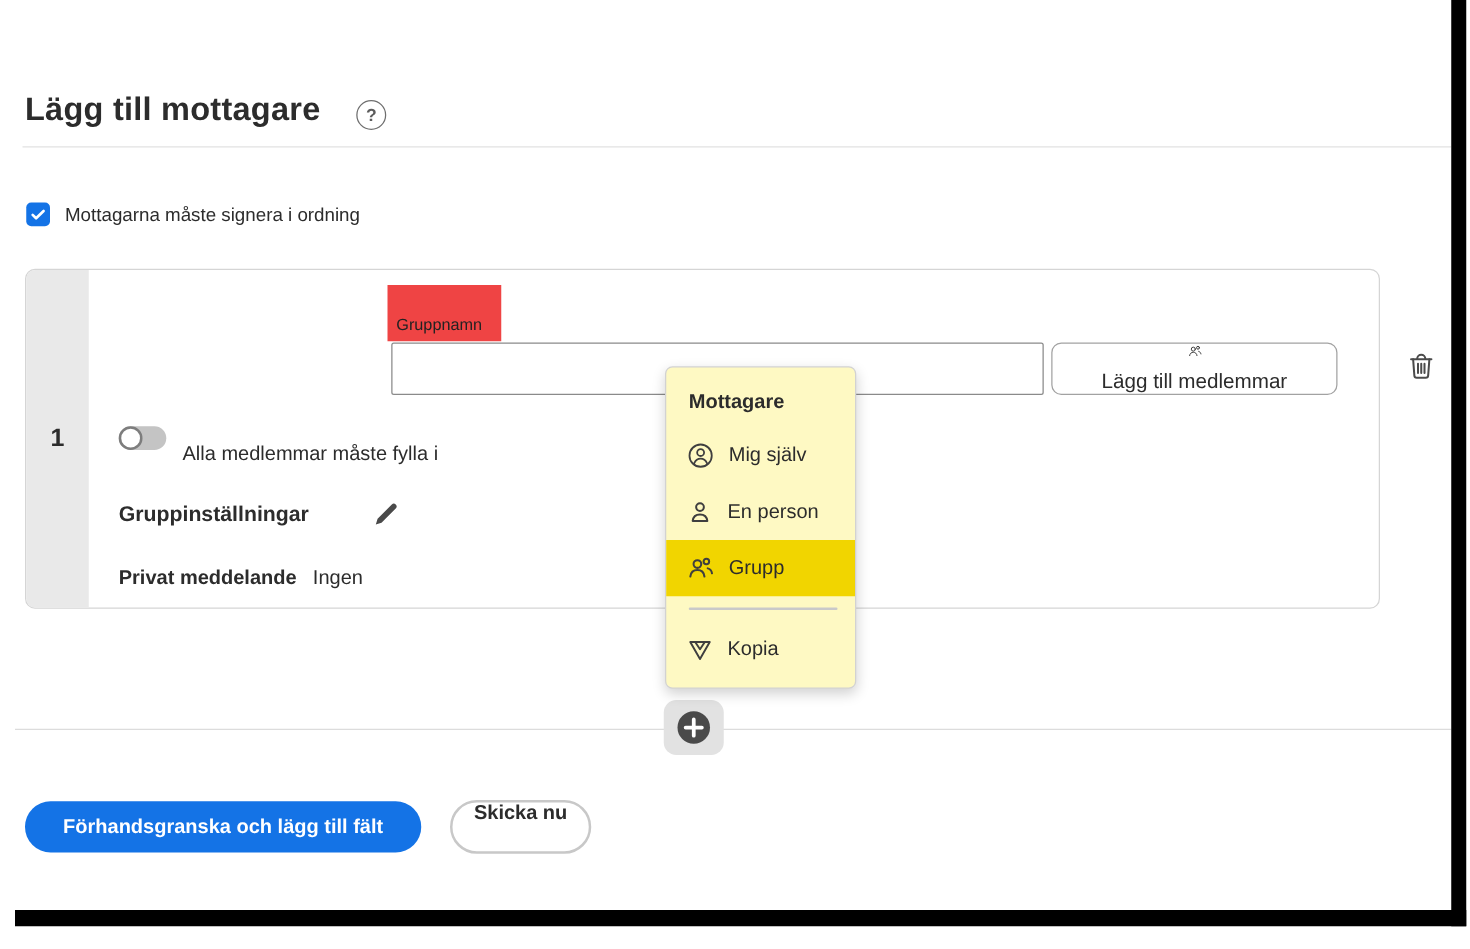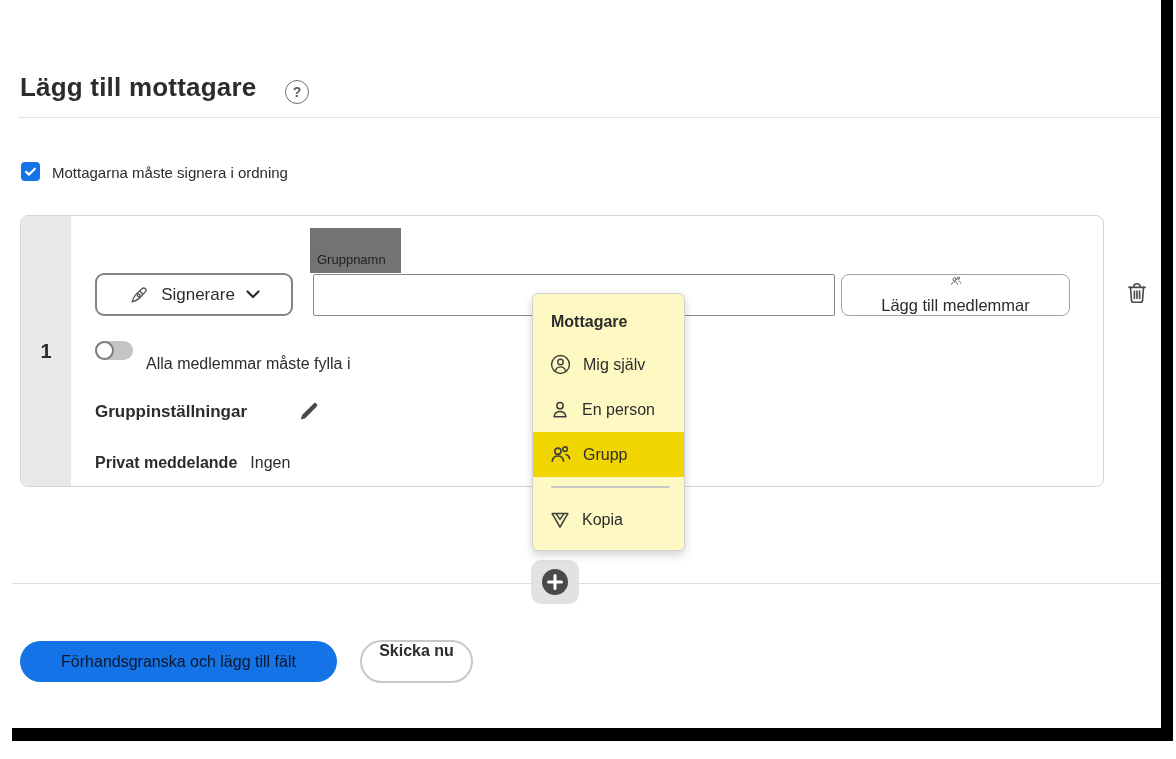--- a/index.html
+++ b/index.html
@@ -51,22 +51,22 @@
   .menu-item svg{flex:0 0 auto;color:#3f3f3f;}
   .menu-item.selected{background:var(--hl);}
   .menu-divider{height:2px;background:#c9c9c9;margin:9px 14px 9px 18px;border-radius:1px;}
 
   
   .mid-divider{left:0;top:583px;width:1149px;height:1px;background:#dcdcdc;}
   .plus-tile{left:519px;top:560px;width:48px;height:44px;background:#e2e2e2;border-radius:10px;
              display:flex;align-items:center;justify-content:center;cursor:pointer;z-index:2;}
 
   
-  .primary-btn{left:8px;top:641px;width:317px;height:41px;border:none;border-radius:21px;color:#0f172a;
-               font-size:16px;font-weight:400;font-family:"Liberation Sans",sans-serif;cursor:pointer;
+  .primary-btn{left:8px;top:641px;width:317px;height:41px;border:none;border-radius:21px;color:#ffffff;
+               font-size:16px;font-weight:700;font-family:"Liberation Sans",sans-serif;cursor:pointer;
                display:flex;align-items:center;justify-content:center;}
   .secondary-btn{left:348px;top:640px;width:113px;height:43px;background:#fff;border:2px solid #c8c8c8;border-radius:22px;
                  font-size:16px;font-weight:700;color:#2c2c2c;font-family:"Liberation Sans",sans-serif;cursor:pointer;
                  display:flex;align-items:flex-start;justify-content:center;box-sizing:border-box;}
 
   
   .frame-right{left:1149px;top:0;width:12px;height:741px;background:#000;}
   .frame-bottom{left:0;top:728px;width:1161px;height:13px;background:#000;}
 </style>
 </head>
@@ -85,33 +85,22 @@
         <path d="M5 12.6l4.4 4.4L19 7.6"></path>
       </svg>
   </div>
   <div class="abs checkbox-label">Mottagarna måste signera i ordning</div>
 
   <div class="abs card">
     <div class="abs num-strip">
       <span>1</span>
     </div>
 
-    <div class="abs role-btn">
-      <svg width="22" height="22" viewBox="0 0 24 24" fill="none" stroke="#5a5a5a" stroke-width="1.5" stroke-linejoin="round">
-        <path d="M4.5 19.5c1.2-4.6 3.8-8.6 8.3-11.8l3.5 3.5c-3.2 4.5-7.2 7.1-11.8 8.3z"></path>
-        <circle cx="11.6" cy="12.4" r="1.5"></circle>
-        <path d="M12.8 7.7l2.6-2.6a1.7 1.7 0 0 1 3.5 3.5l-2.6 2.6"></path>
-      </svg>
-      <span>Signerare</span>
-      <svg width="14" height="9" viewBox="0 0 14 9" fill="none" stroke="#2c2c2c" stroke-width="2.2" stroke-linecap="round" stroke-linejoin="round">
-          <path d="M1.5 1.5L7 7l5.5-5.5"></path>
-        </svg>
-    </div>
 
-    <div class="abs yellow-label" style="background:#737373;">
+    <div class="abs yellow-label" style="background:#ef4444;">
       <span>Gruppnamn</span>
     </div>
     <input class="abs name-input" type="text" value="" style="">
 
     <div class="abs members-btn">
       <svg width="24" height="24" viewBox="0 0 24 24" fill="none" stroke="#3f3f3f" stroke-width="1.6" stroke-linecap="round">
         <circle cx="9.3" cy="8.6" r="3.2"></circle>
         <path d="M3.4 19c.4-3.4 2.8-5.4 5.9-5.4 3.1 0 5.5 2 5.9 5.4"></path>
         <circle cx="16.8" cy="6.4" r="2.3"></circle>
         <path d="M17.9 12.2c2 .5 3.3 2 3.6 4.1"></path>

